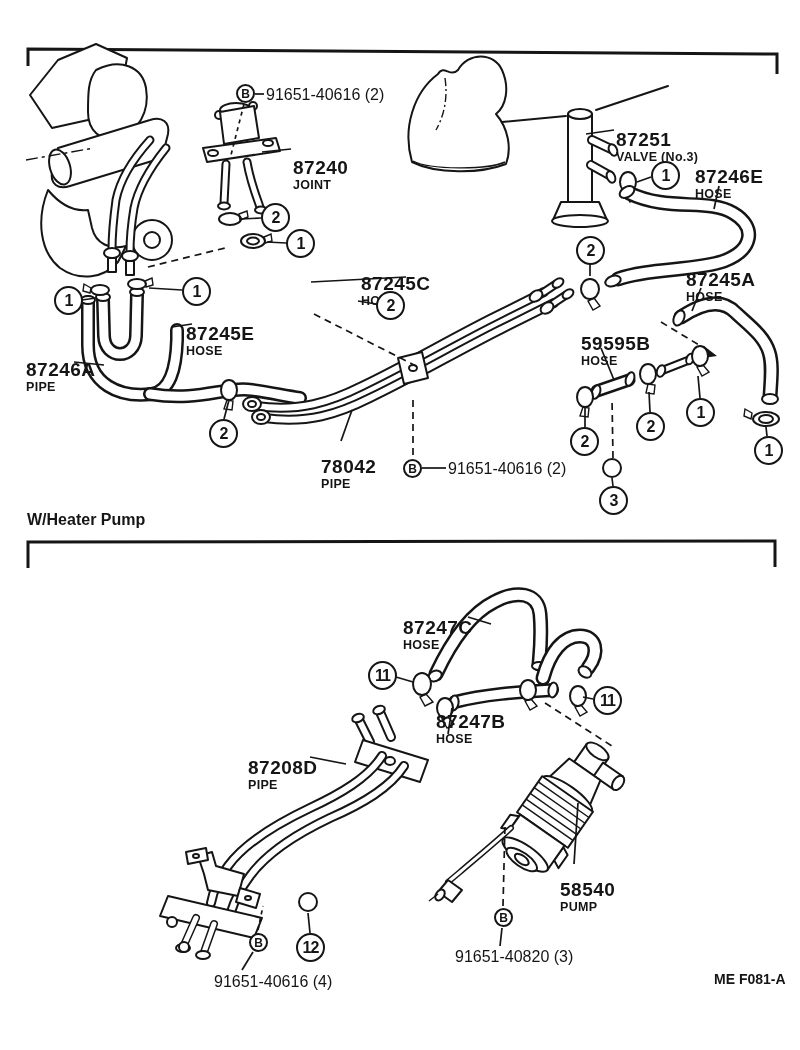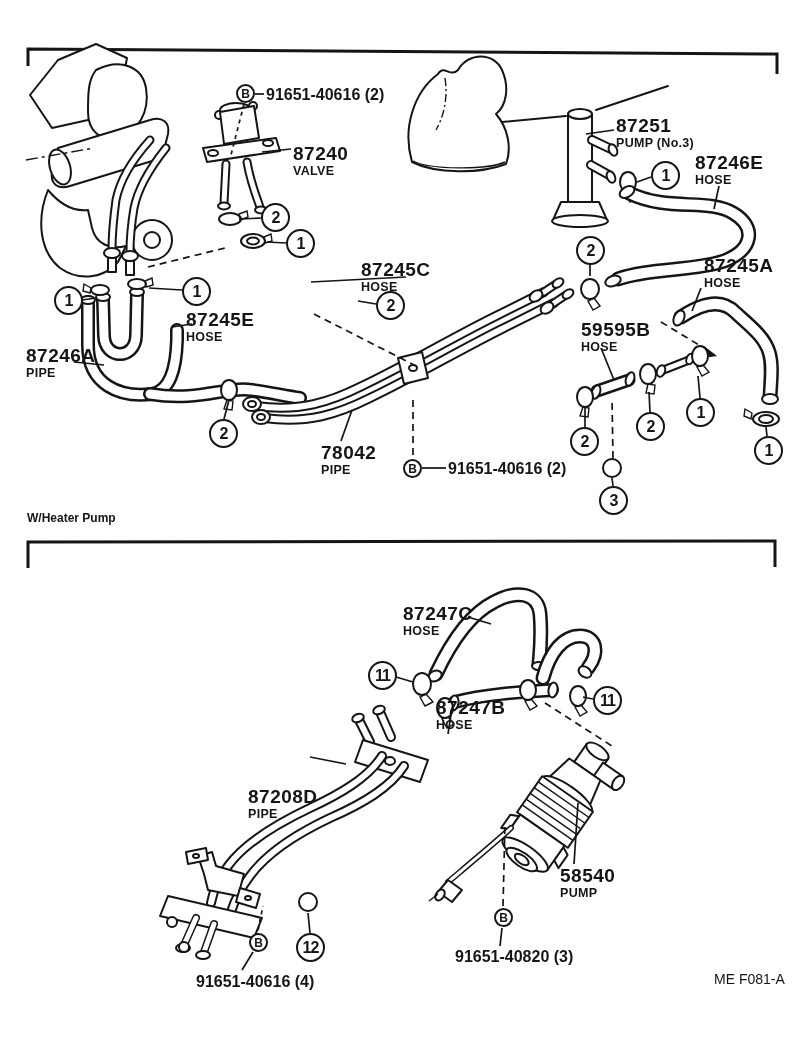--- a/index.html
+++ b/index.html
@@ -8,34 +8,34 @@
   #art{position:absolute;left:0;top:0;}
   .ln{fill:none;stroke:#151515;stroke-width:2;stroke-linejoin:round;stroke-linecap:round;}
   .fw{fill:#fff;stroke:#151515;stroke-width:2;stroke-linejoin:round;}
   .thin{fill:none;stroke:#151515;stroke-width:1.4;}
   .tube-o{fill:none;stroke:#151515;stroke-linecap:round;}
   .tube-i{fill:none;stroke:#ffffff;stroke-linecap:round;}
   .leader{fill:none;stroke:#151515;stroke-width:1.7;}
   .dash{fill:none;stroke:#151515;stroke-width:1.7;stroke-dasharray:7 5;}
   .dashs{fill:none;stroke:#151515;stroke-width:1.7;stroke-dasharray:4 4;}
   .frame{fill:none;stroke:#151515;stroke-width:3;}
-  .plabel{position:absolute;line-height:1;white-space:nowrap;}
+  .plabel{position:absolute;line-height:1;white-space:nowrap;margin-top:14px;}
   .pnum{font-size:19px;font-weight:bold;letter-spacing:0.5px;}
   .pdesc{font-size:12.5px;font-weight:bold;margin-top:2px;letter-spacing:0.3px;}
-  .bnum{position:absolute;font-size:16px;font-weight:bold;white-space:nowrap;line-height:1;text-align:center;}
+  .bnum{position:absolute;font-size:16px;font-weight:normal;white-space:nowrap;line-height:1;text-align:center;}
   .co{position:absolute;width:29px;height:29px;border:2.6px solid #151515;border-radius:50%;
       background:#fff;display:flex;align-items:center;justify-content:center;
       font-size:16px;font-weight:bold;box-sizing:border-box;letter-spacing:-1px;}
   .wc{position:absolute;width:20px;height:20px;border:2px solid #151515;border-radius:50%;
       background:#fff;box-sizing:border-box;}
   .bc{position:absolute;width:19px;height:19px;border:2px solid #151515;border-radius:50%;
       background:#fff;display:flex;align-items:center;justify-content:center;
       font-size:12px;font-weight:bold;box-sizing:border-box;}
-  .caption{position:absolute;font-size:12px;font-weight:bold;line-height:1;white-space:nowrap;}
-  .code{position:absolute;font-size:14px;font-weight:normal;line-height:1;white-space:nowrap;padding-left:24px;}
+  .caption{position:absolute;font-size:16px;font-weight:bold;line-height:1;white-space:nowrap;}
+  .code{position:absolute;font-size:14px;font-weight:bold;line-height:1;white-space:nowrap;padding-left:24px;}
 </style>
 </head>
 <body>
 
 <div id="page">
 
 <svg id="art" width="800" height="1050" viewBox="0 0 800 1050">
 
   <path class="frame" d="M28,66 L28,49 L777,54 L777,74"></path>
   <path class="frame" d="M28,568 L28,542 L775,541 L775,567"></path>
@@ -304,35 +304,35 @@
     <path class="dash" d="M413,455 L413,396"></path>
     <path class="dash" d="M613,458 L612,398"></path>
     <path class="dash" d="M545,703 L612,746"></path>
     <path class="dashs" d="M258,930 L263,906"></path>
     <path class="dash" d="M503,906 L505,824"></path>
   </g>
 </svg>
 
   <div class="plabel" style="left:293px;top:144px">
     <div class="pnum">87240</div>
-    <div class="pdesc">VALVE</div>
+    <div class="pdesc">JOINT</div>
   </div>
   <div class="plabel" style="left:616px;top:116px">
     <div class="pnum">87251</div>
-    <div class="pdesc">PUMP (No.3)</div>
+    <div class="pdesc">VALVE (No.3)</div>
   </div>
   <div class="plabel" style="left:695px;top:153px">
     <div class="pnum">87246E</div>
     <div class="pdesc">HOSE</div>
   </div>
   <div class="plabel" style="left:361px;top:260px">
     <div class="pnum">87245C</div>
     <div class="pdesc">HOSE</div>
   </div>
-  <div class="plabel" style="left:704px;top:256px">
+  <div class="plabel" style="left:686px;top:256px">
     <div class="pnum">87245A</div>
     <div class="pdesc">HOSE</div>
   </div>
   <div class="plabel" style="left:186px;top:310px">
     <div class="pnum">87245E</div>
     <div class="pdesc">HOSE</div>
   </div>
   <div class="plabel" style="left:26px;top:346px">
     <div class="pnum">87246A</div>
     <div class="pdesc">PIPE</div>
@@ -346,35 +346,35 @@
     <div class="pdesc">PIPE</div>
   </div>
   <div class="plabel" style="left:403px;top:604px">
     <div class="pnum">87247C</div>
     <div class="pdesc">HOSE</div>
   </div>
   <div class="plabel" style="left:436px;top:698px">
     <div class="pnum">87247B</div>
     <div class="pdesc">HOSE</div>
   </div>
-  <div class="plabel" style="left:248px;top:787px">
+  <div class="plabel" style="left:248px;top:744px">
     <div class="pnum">87208D</div>
     <div class="pdesc">PIPE</div>
   </div>
   <div class="plabel" style="left:560px;top:866px">
     <div class="pnum">58540</div>
     <div class="pdesc">PUMP</div>
   </div>
 
   <div class="bc" style="left:236px;top:84px">B</div>
   <div class="bnum" style="left:266px;top:87px">91651-40616 (2)</div>
   <div class="bc" style="left:403px;top:459px">B</div>
   <div class="bnum" style="left:448px;top:461px">91651-40616 (2)</div>
   <div class="bc" style="left:249px;top:933px">B</div>
-  <div class="bnum" style="left:196px;top:974px">91651-40616 (4)</div>
+  <div class="bnum" style="left:214px;top:974px">91651-40616 (4)</div>
   <div class="bc" style="left:494px;top:908px">B</div>
   <div class="bnum" style="left:455px;top:949px">91651-40820 (3)</div>
 
   <div class="co" style="left:54px;top:286px">1</div>
   <div class="co" style="left:182px;top:277px">1</div>
   <div class="co" style="left:261px;top:203px">2</div>
   <div class="co" style="left:286px;top:229px">1</div>
   <div class="co" style="left:376px;top:291px">2</div>
   <div class="co" style="left:651px;top:161px">1</div>
   <div class="co" style="left:576px;top:236px">2</div>

